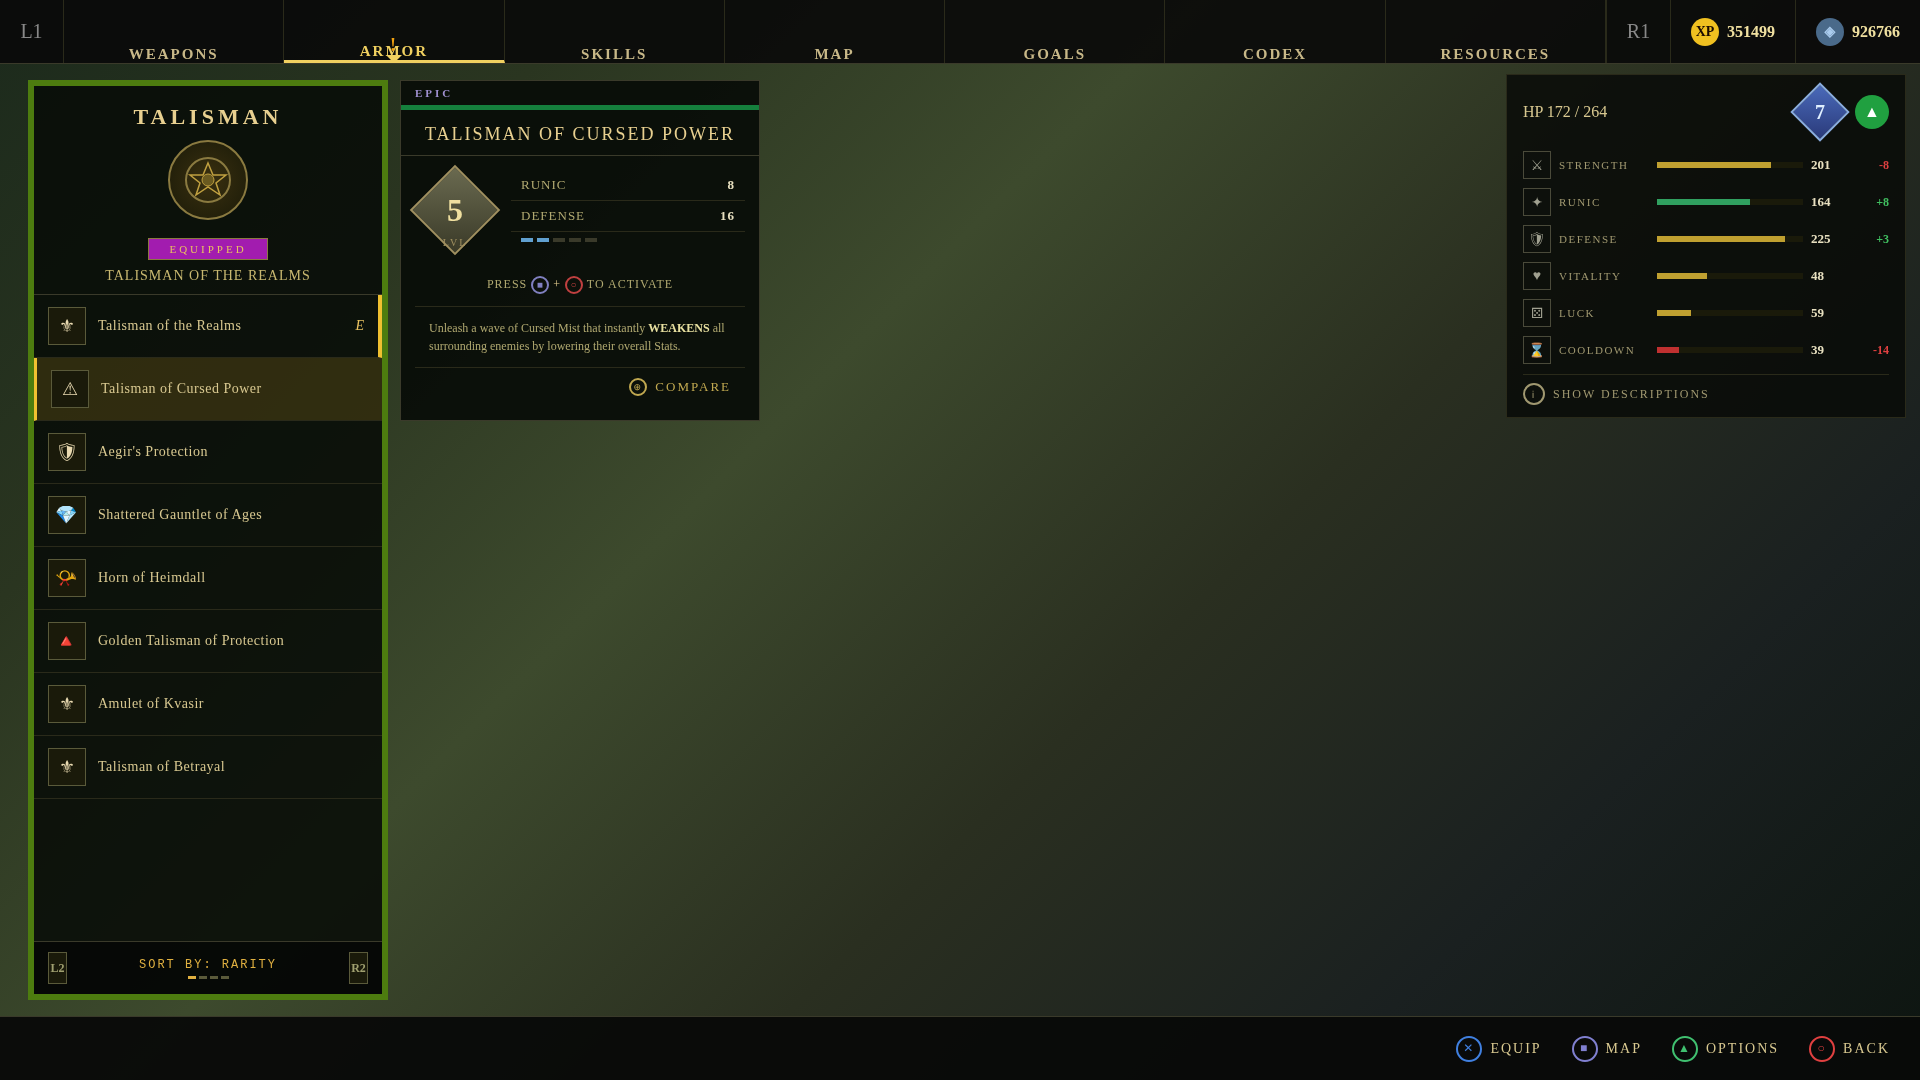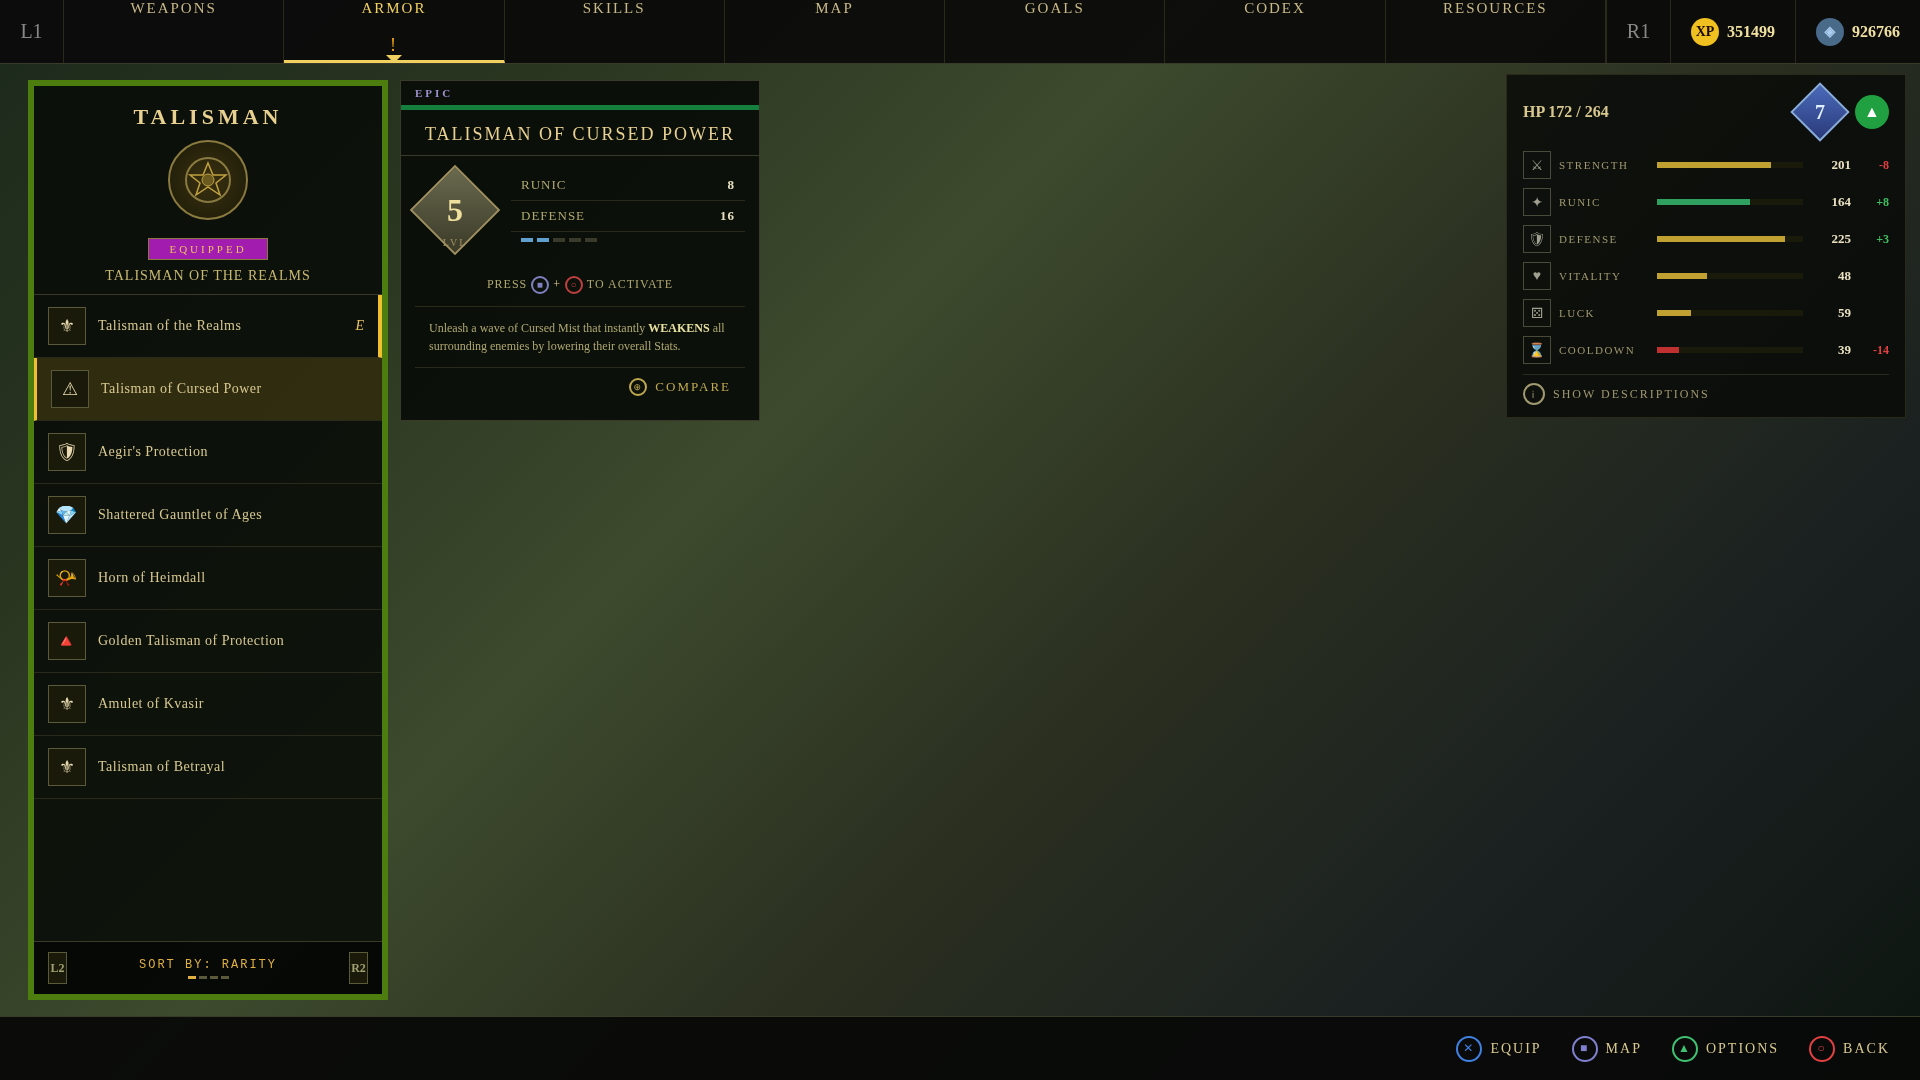--- a/index.html
+++ b/index.html
@@ -31,25 +31,25 @@
       background: rgba(10,10,10,0.92);
       border-bottom: 1px solid #3a3a2a;
       display: flex;
       align-items: stretch;
       z-index: 100;
     }
 
     .nav-btn {
       flex: 1;
       display: flex;
-      align-items: flex-start;
+      align-items: flex-end;
       justify-content: center;
       color: #c8b888;
       font-size: 15px;
-      font-weight: normal;
+      font-weight: bold;
       letter-spacing: 2px;
       cursor: pointer;
       border-right: 1px solid #2a2a1a;
       text-transform: uppercase;
       position: relative;
       transition: background 0.2s;
     }
     .nav-btn.active {
       color: #f0d060;
       border-bottom: 3px solid #f0d060;
@@ -388,21 +388,21 @@
       padding: 12px 16px;
       z-index: 50;
     }
 
     .hp-row {
       display: flex;
       align-items: center;
       gap: 10px;
       margin-bottom: 14px;
     }
-    .hp-text { font-size: 16px; color: #d8c890; font-weight: bold; }
+    .hp-text { font-size: 16px; color: #d8c890; font-weight: normal; }
     .level-gem {
       width: 50px; height: 50px;
       position: relative;
       display: flex; align-items: center; justify-content: center;
     }
     .gem-diamond {
       width: 42px; height: 42px;
       background: linear-gradient(135deg, #4a6aba, #2a3a7a);
       border: 2px solid #8aade0;
       transform: rotate(45deg);
@@ -446,21 +446,20 @@
       height: 6px;
       background: #1a1a0a;
       position: relative;
     }
     .stat-bar-fill {
       height: 100%;
       background: #c0a030;
     }
     .stat-val-right {
       width: 40px;
-      text-align: right;
       font-size: 13px;
       color: #e8e0c0;
       font-weight: bold;
     }
     .stat-delta {
       width: 30px;
       text-align: right;
       font-size: 12px;
       font-weight: bold;
     }

